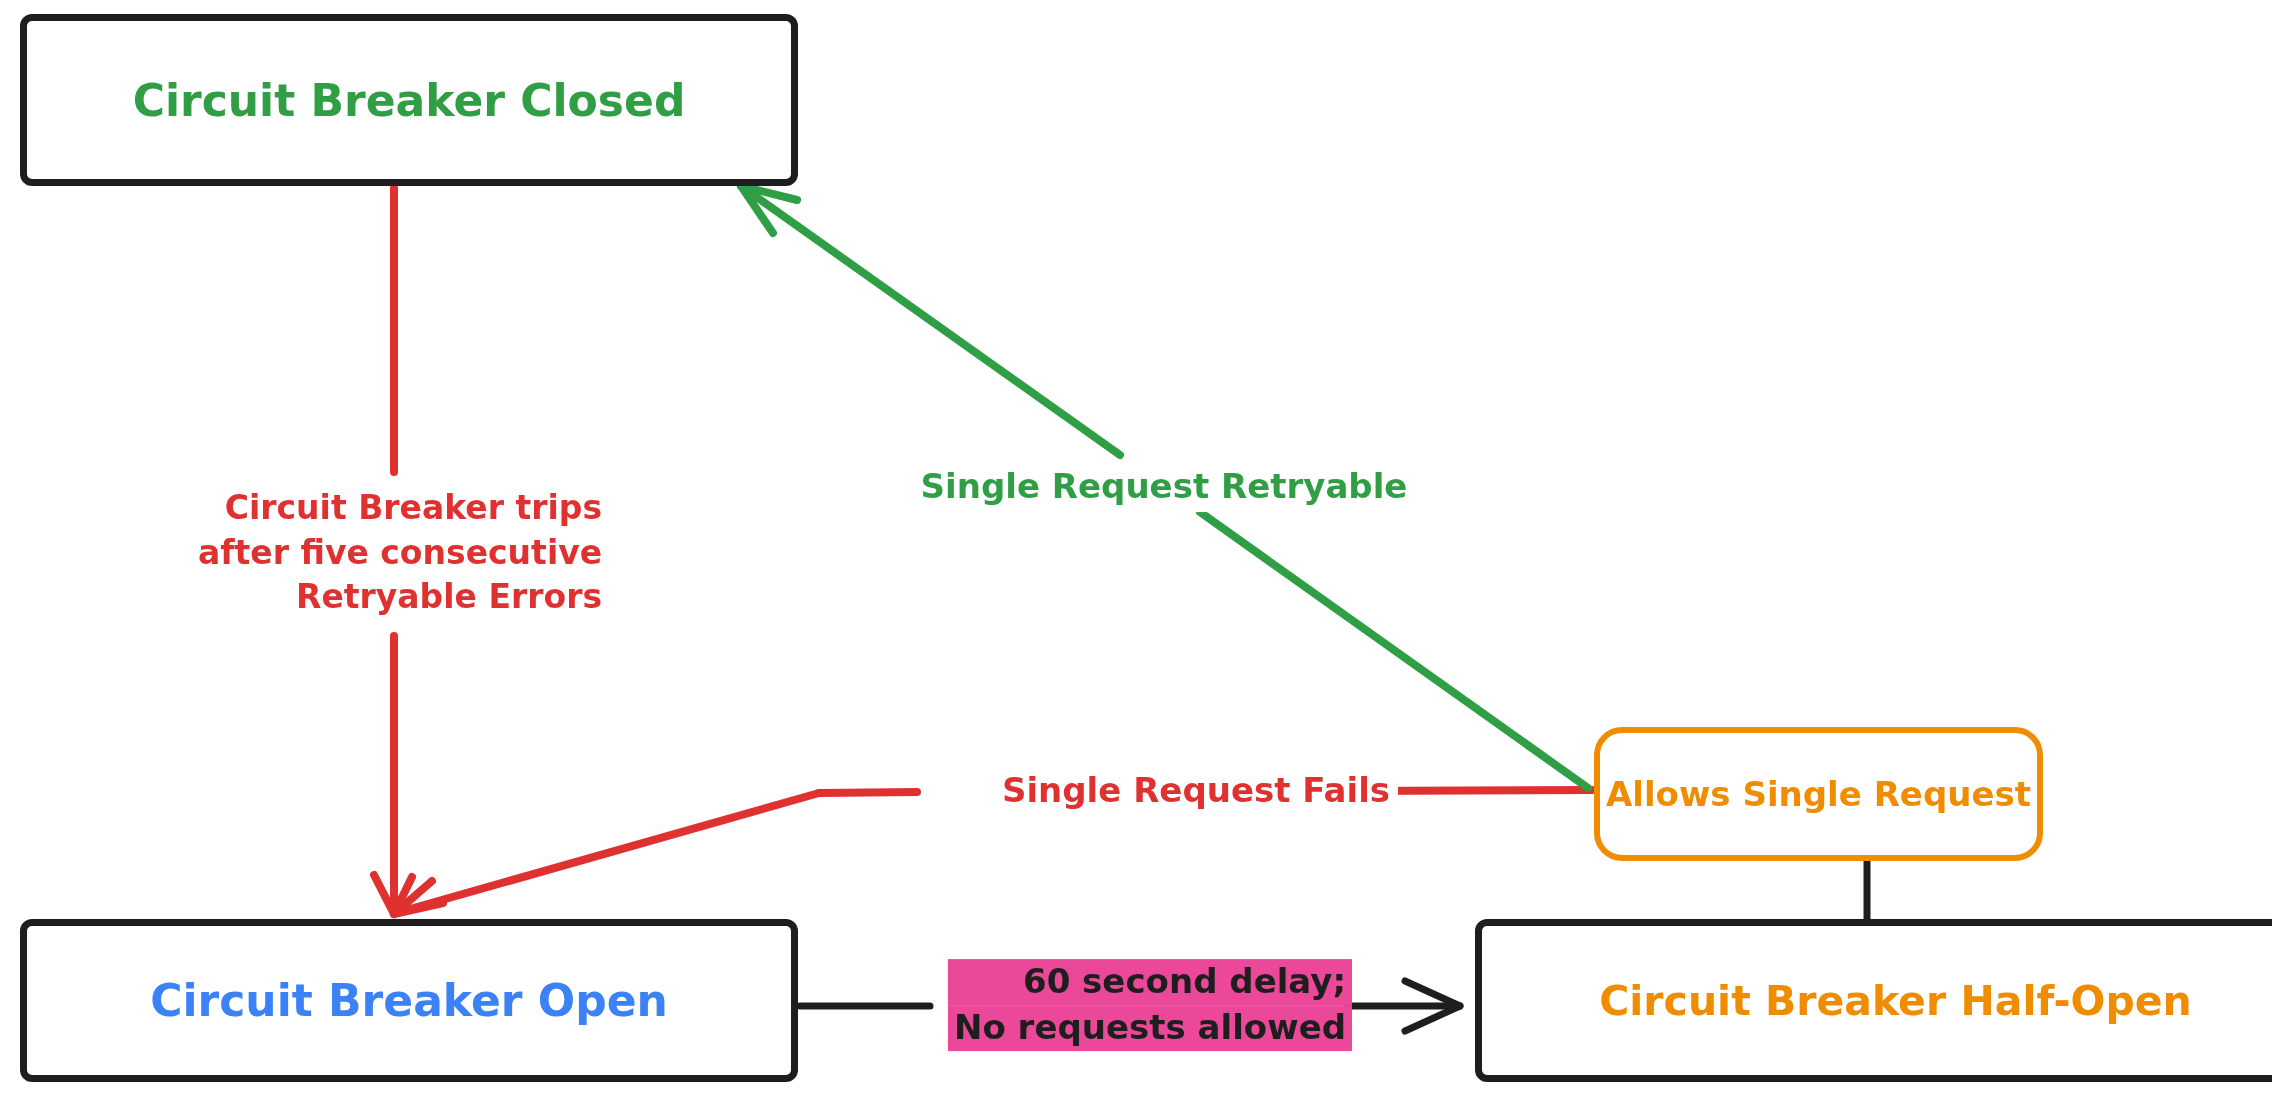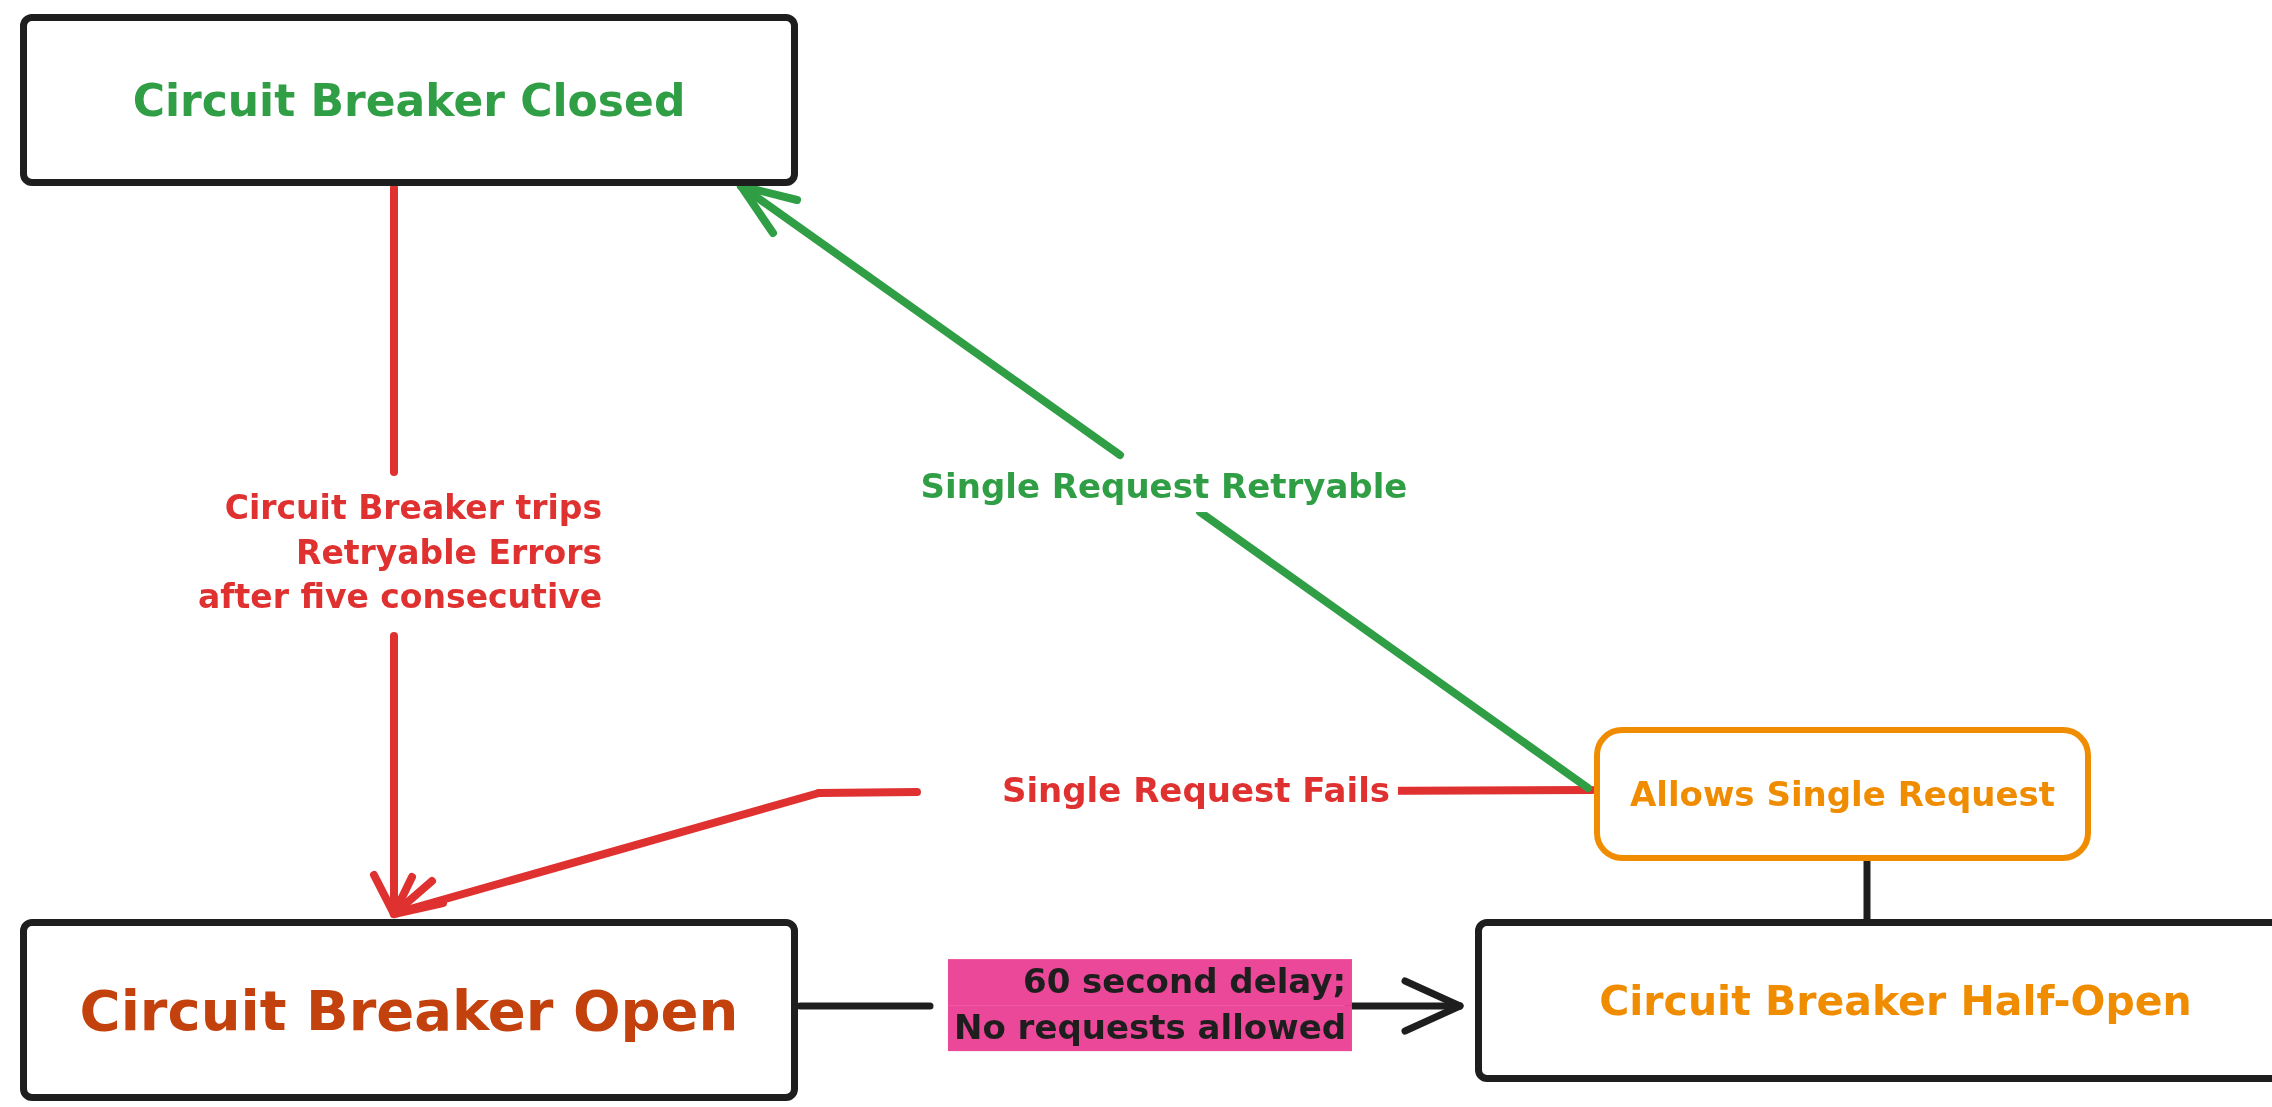--- a/index.html
+++ b/index.html
@@ -31,29 +31,29 @@
     border-radius: 12px;
     font-weight: bold;
     white-space: nowrap;
     text-align: center;
   }
   .node-closed {
     left: 20px; top: 14px; width: 778px; height: 172px;
     color: #2f9e44; font-size: 44px;
   }
   .node-open {
-    left: 20px; top: 919px; width: 778px; height: 182px;
-    color: #c2410c; font-size: 56px;
+    left: 20px; top: 919px; width: 778px; height: 163px;
+    color: #3b82f6; font-size: 44px;
   }
   .node-half-open {
     left: 1475px; top: 919px; width: 841px; height: 163px;
     color: #f08c00; font-size: 41px;
   }
   .node-allows {
-    left: 1594px; top: 727px; width: 497px; height: 134px;
+    left: 1594px; top: 727px; width: 449px; height: 134px;
     border: 6px solid #f08c00;
     border-radius: 28px;
     color: #f08c00; font-size: 34px;
   }
   .edge-label {
     position: absolute;
     transform: translate(-50%, -50%);
     text-align: center;
     font-weight: bold;
     background: #ffffff;
@@ -120,22 +120,22 @@
   <div class="node node-half-open">
     <span>Circuit Breaker Half-Open</span>
   </div>
 
   <div class="node node-allows">
     <span>Allows Single Request</span>
   </div>
 
   <div class="edge-label label-trip">
     <span class="lbl-line">Circuit Breaker trips</span>
+    <span class="lbl-line">after five consecutive</span>
     <span class="lbl-line">Retryable Errors</span>
-    <span class="lbl-line">after five consecutive</span>
   </div>
 
   <div class="edge-label label-succeeds">Single Request Retryable</div>
 
   <div class="edge-label label-fails">Single Request Fails</div>
 
   <div class="edge-label label-delay">
     <span class="lbl-line">60 second delay;</span>
     <span class="lbl-line">No requests allowed</span>
   </div>

